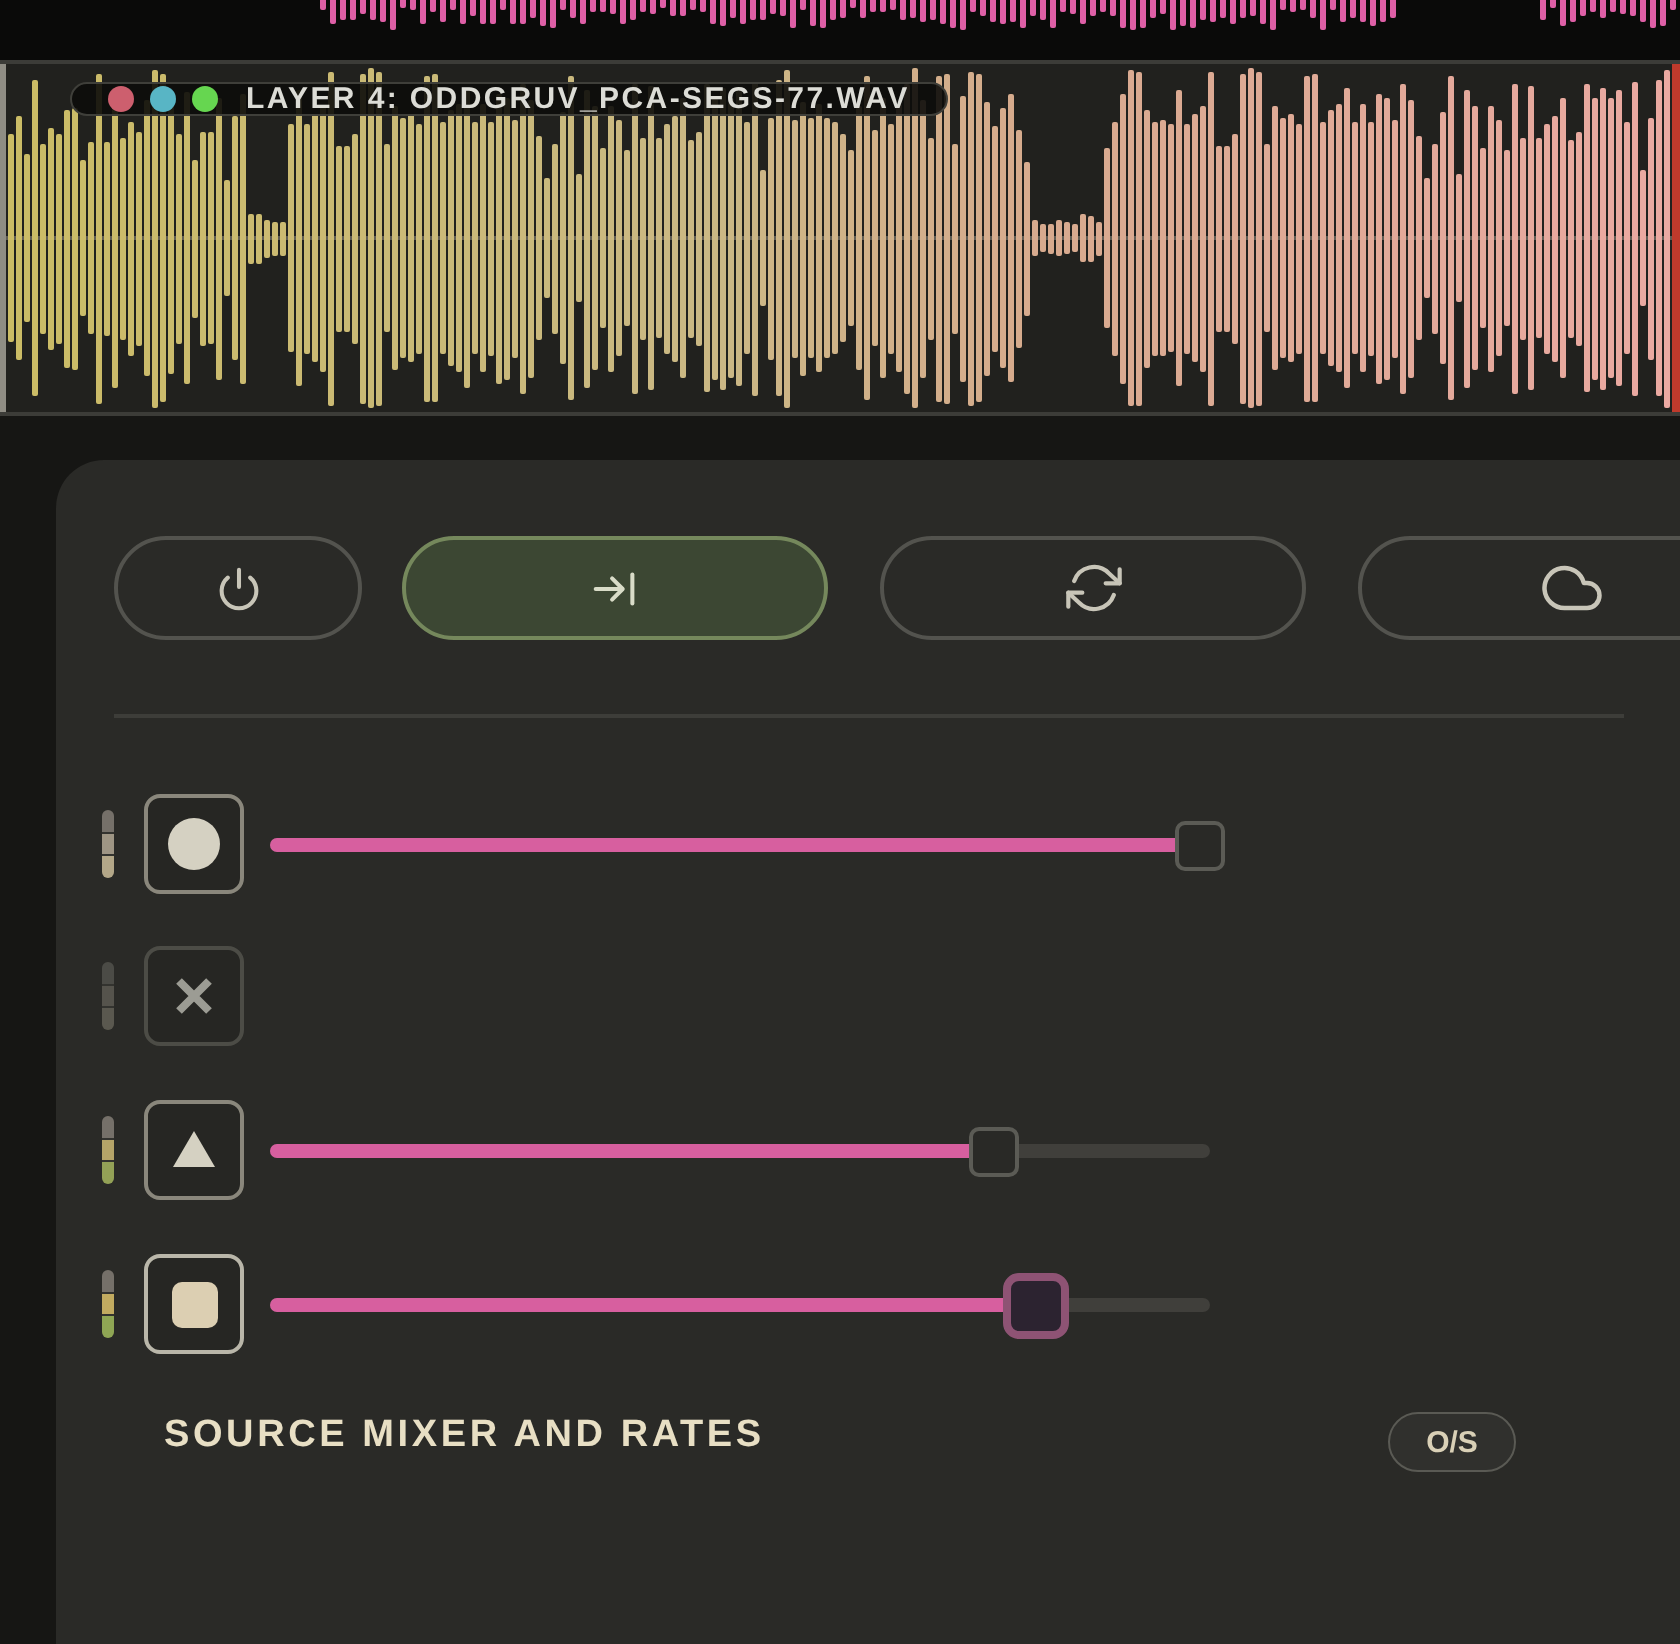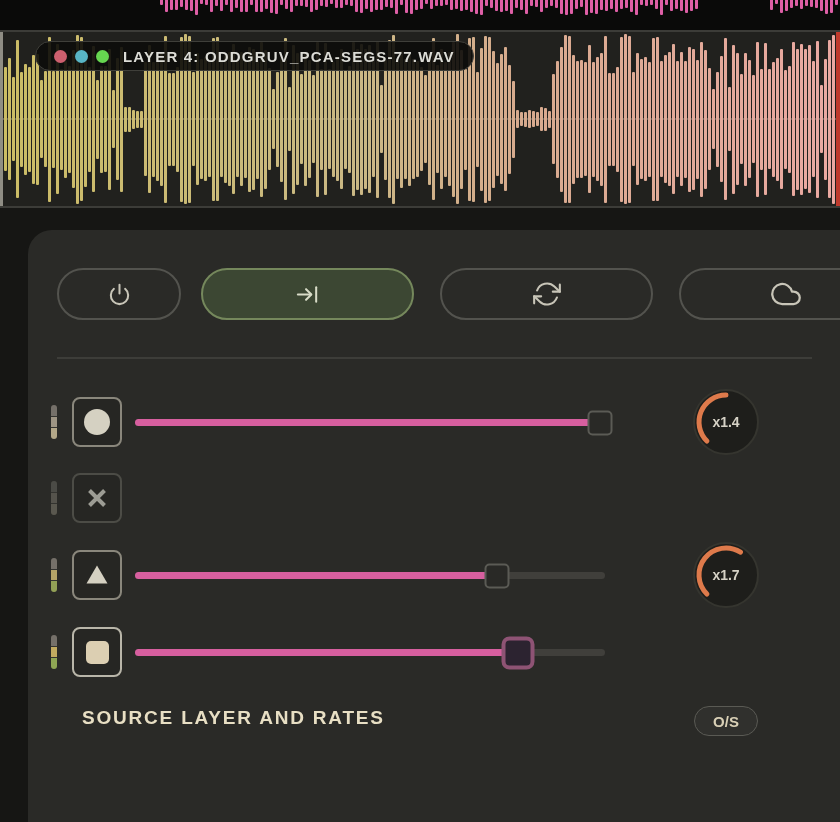--- a/index.html
+++ b/index.html
@@ -17,21 +17,21 @@
     background:#21211e;border-top:2px solid #3c3c38;border-bottom:2px solid #3c3c38;
     box-sizing:border-box;overflow:hidden;cursor:pointer;}
   .wave-center{position:absolute;left:0;top:50%;width:100%;height:2px;margin-top:-1px;
     background:rgba(232,226,208,0.30);}
   .wave-bars{position:absolute;left:0;top:0;width:100%;height:100%;
     display:flex;gap:1px;align-items:center;}
   .wbar{width:3px;flex:none;border-radius:1px;}
   .left-edge{position:absolute;left:0;top:0;width:3px;height:100%;background:#8f8d84;}
   .playhead{position:absolute;right:0;top:0;width:4px;height:100%;}
 
-  .title-pill{position:absolute;left:35px;top:9px;height:30px;border-radius:15px;
+  .title-pill{position:absolute;left:35px;top:9px;height:17px;border-radius:15px;
     background:rgba(12,12,10,0.90);border:1px solid #3f3f3a;display:flex;align-items:center;
     gap:8px;padding:0 18px;box-sizing:border-box;z-index:5;}
   .dot{width:13px;height:13px;border-radius:50%;flex:none;cursor:pointer;}
   .pill-text{color:#dcdcd6;font-size:15px;font-weight:700;letter-spacing:1.2px;
     margin-left:6px;white-space:nowrap;}
 
   
   .main-panel{position:absolute;left:28px;top:230px;width:852px;height:640px;
     background:#2a2a27;border-radius:24px 0 0 0;}
 
@@ -497,27 +497,20 @@
           <div class="mseg" style="background: rgb(158, 149, 132);"></div>
           <div class="mseg" style="background: rgb(179, 167, 136);"></div>
         </div>
       <button class="glyph-btn">
         <span class="g-circle"></span>
       </button>
       <div class="slider-track">
         <div class="slider-fill" style="background: rgb(215, 95, 159); width: 465px;"></div>
         <div class="slider-handle" style="left: 465px;"></div>
       </div>
-      <div class="knob">
-        <svg viewBox="0 0 72 72" width="72" height="72">
-          <circle class="knob-bg" cx="36" cy="36" r="32"></circle>
-          <path class="knob-arc" d="M 16.91 55.09 A 27 27 0 0 1 36.00 9.00" stroke="#de7a4b"></path>
-        </svg>
-        <span class="knob-label">x1.4</span>
-      </div>
     </div>
 
     <div class="mix-row" style="top:241px">
       <div class="meter">
           <div class="mseg" style="background: rgb(75, 75, 70);"></div>
           <div class="mseg" style="background: rgb(85, 83, 76);"></div>
           <div class="mseg" style="background: rgb(90, 88, 79);"></div>
         </div>
       <button class="glyph-btn dim">
         <svg viewBox="0 0 26 26" width="26" height="26" fill="none" stroke="#9c9c94" stroke-width="4">
@@ -534,40 +527,33 @@
         </div>
       <button class="glyph-btn">
         <svg viewBox="0 0 26 26" width="26" height="26">
           <polygon points="13,3.5 23.5,21.5 2.5,21.5" fill="#d5d1c2"></polygon>
         </svg>
       </button>
       <div class="slider-track">
         <div class="slider-fill" style="background: rgb(215, 95, 159); width: 362px;"></div>
         <div class="slider-handle" style="left: 362px;"></div>
       </div>
-      <div class="knob">
-        <svg viewBox="0 0 72 72" width="72" height="72">
-          <circle class="knob-bg" cx="36" cy="36" r="32"></circle>
-          <path class="knob-arc" d="M 16.91 55.09 A 27 27 0 0 1 50.47 13.20" stroke="#de7a4b"></path>
-        </svg>
-        <span class="knob-label">x1.7</span>
-      </div>
     </div>
 
     <div class="mix-row selected" style="top:395px">
       <div class="meter">
           <div class="mseg" style="background: rgb(117, 112, 105);"></div>
           <div class="mseg" style="background: rgb(194, 171, 96);"></div>
           <div class="mseg" style="background: rgb(143, 166, 84);"></div>
         </div>
       <button class="glyph-btn selected">
         <span class="g-square"></span>
       </button>
       <div class="slider-track">
         <div class="slider-fill" style="background: rgb(215, 95, 159); width: 383px;"></div>
         <div class="slider-handle" style="left: 383px;"></div>
       </div>
     </div>
 
-    <div class="footer-title">SOURCE LAYER AND RATES</div>
+    <div class="footer-title">SOURCE MIXER AND RATES</div>
     <div class="os-badge">O/S</div>
   </div>
 </div>
 
 </body></html>

